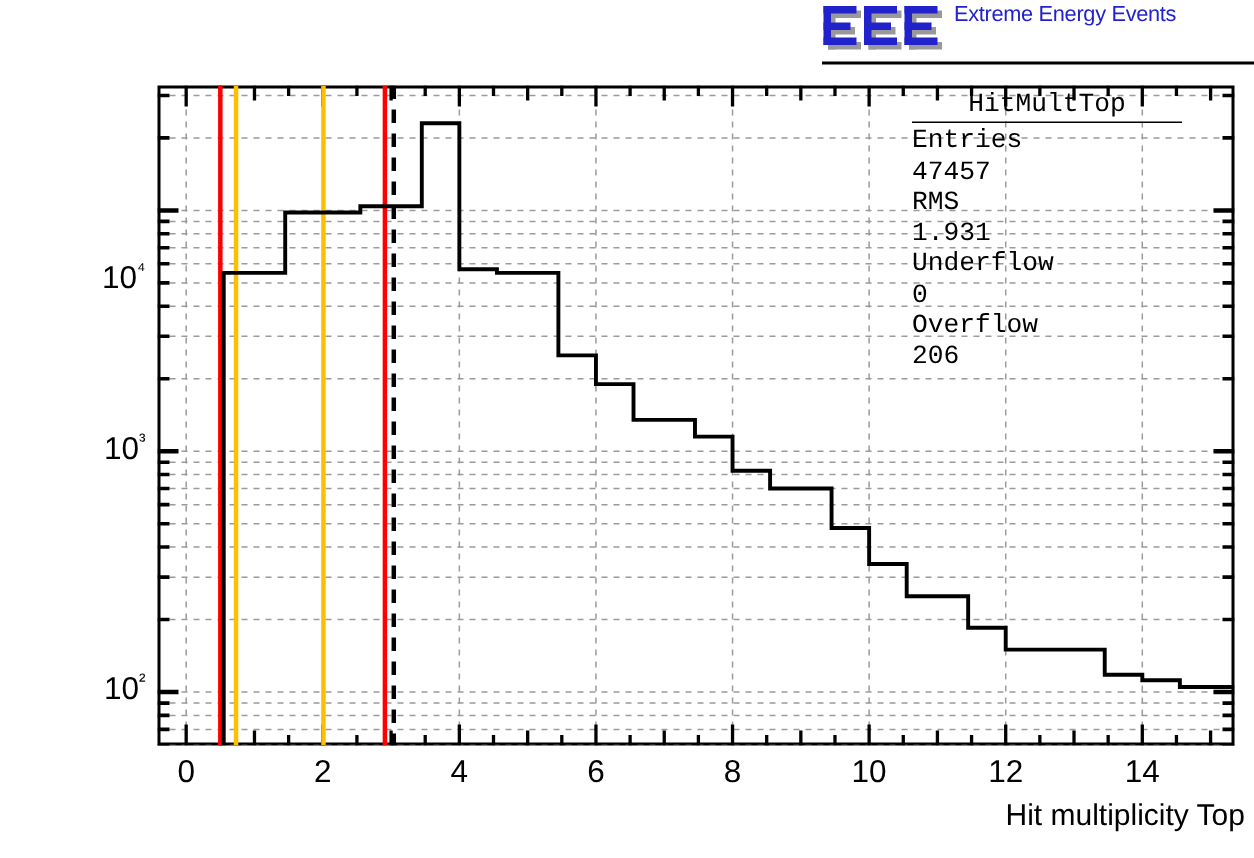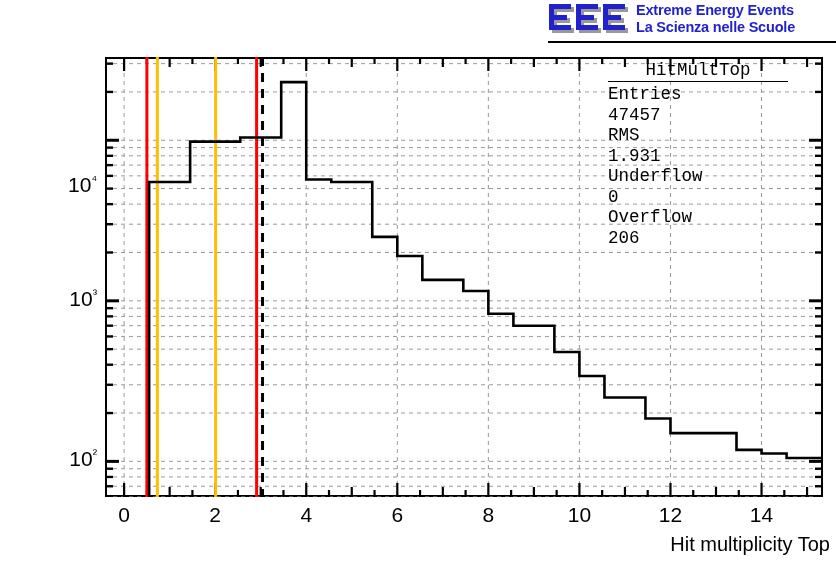--- a/index.html
+++ b/index.html
@@ -8,21 +8,21 @@
   #root{position:absolute;inset:0;}
 
   .abs{position:absolute;}
 
   
   #title{left:84px;top:8px;font-size:23px;letter-spacing:0px;white-space:nowrap;}
   #logo-wrap{left:548px;top:2px;width:286px;height:40px;}
   #eee-letters{position:absolute;left:0;top:1px;width:84px;height:34px;}
   #logo-text{position:absolute;left:88px;top:0px;color:#2222cc;font-size:14.5px;
              line-height:17px;white-space:nowrap;font-weight:normal;}
-  #logo-text div{letter-spacing:-0.2px;font-weight:bold;}
+  #logo-text div{letter-spacing:-0.2px;}
   #header-rule{left:548px;top:41px;width:288px;height:2px;background:#000;}
 
   
   #frame{left:105px;top:57px;width:718px;height:440px;border:2px solid #000;
          box-sizing:border-box;background:#fff;}
   #plot{position:absolute;left:105px;top:57px;width:718px;height:440px;}
   #plotsvg{position:absolute;left:0;top:0;}
 
   
   .ytick-lab{font-size:21px;text-align:right;white-space:nowrap;}
@@ -69,21 +69,20 @@
         <rect x="28" y="12" width="18" height="5"></rect>
         <rect x="28" y="22" width="22" height="5"></rect>
         <rect x="55" y="1" width="22" height="5"></rect>
         <rect x="55" y="1" width="5" height="26"></rect>
         <rect x="55" y="12" width="18" height="5"></rect>
         <rect x="55" y="22" width="22" height="5"></rect>
       </g>
     </svg>
     <div id="logo-text">
       <div>Extreme Energy Events</div>
-      <div>La Scienza nelle Scuole</div>
     </div>
   </div>
   <div class="abs" id="header-rule"></div>
 
   <div class="abs" id="frame"></div>
   <div id="plot">
     <svg id="plotsvg" width="718" height="440">
       <g id="g-grid">
           <line x1="19.122384273937854" y1="0" x2="19.122384273937854" y2="440" stroke="#9a9a9a" stroke-width="1" stroke-dasharray="4,4"></line>
           <line x1="110.18135700697528" y1="0" x2="110.18135700697528" y2="440" stroke="#9a9a9a" stroke-width="1" stroke-dasharray="4,4"></line>

